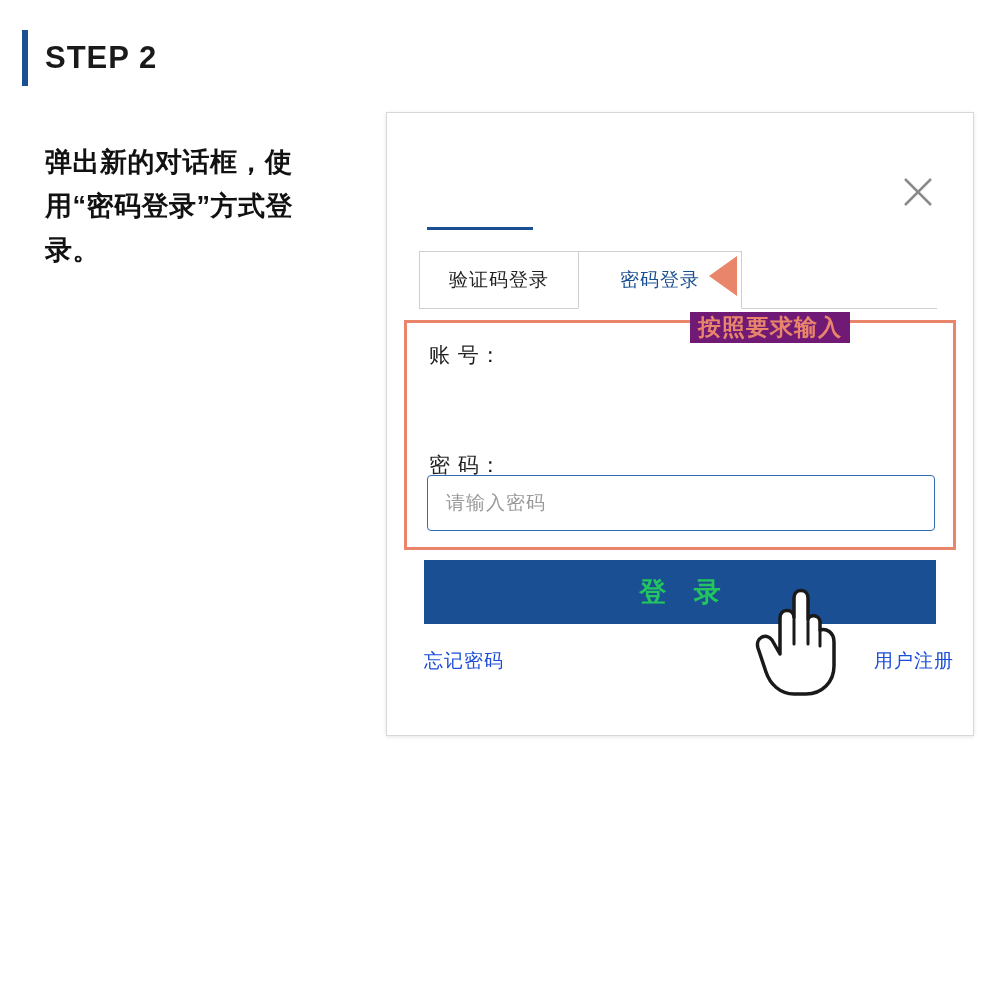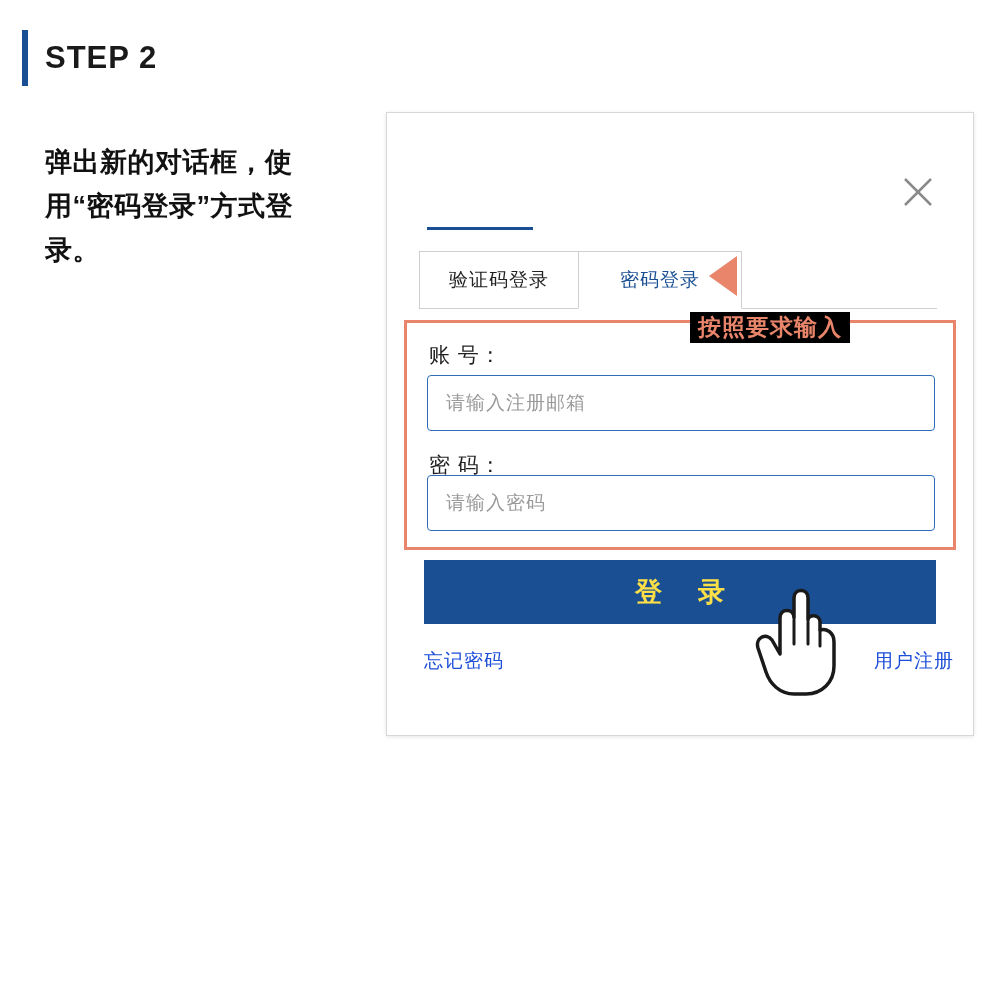--- a/index.html
+++ b/index.html
@@ -173,21 +173,21 @@
     width: 552px;
     height: 230px;
     box-sizing: border-box;
     border: 3px solid #e8856a;
     background: transparent;
   }
   .annot-label {
     position: absolute;
     left: 690px;
     top: 312px;
-    background: #000000;
+    background: #701a75;
     padding: 0 8px;
     font-size: 23px;
     font-weight: bold;
     color: #e8856a;
     letter-spacing: 1px;
     white-space: nowrap;
   }
   .annot-arrow {
     position: absolute;
     left: 709px;
@@ -200,30 +200,29 @@
   }
 
   
   .login-btn {
     position: absolute;
     left: 424px;
     top: 560px;
     width: 512px;
     height: 64px;
     background: #1a4f93;
-    color: #fde047;
+    color: #22c55e;
     font-size: 27px;
     font-weight: bold;
     letter-spacing: 10px;
     display: flex;
     align-items: center;
     justify-content: center;
     text-indent: 10px;
     cursor: pointer;
-    font-family: Liberation Mono, monospace;
   }
 
   .link {
     position: absolute;
     top: 648px;
     font-size: 19px;
     color: #1d4ed8;
     letter-spacing: 1px;
     cursor: pointer;
   }
@@ -260,21 +259,20 @@
     </svg>
   </div>
 
   <div class="tabs-baseline"></div>
   <div class="tabs">
     <div class="tab tab-sms">验证码登录</div>
     <div class="tab tab-pwd">密码登录</div>
   </div>
 
   <div class="field-label label-account">账  号：</div>
-  <div class="field-input input-account">请输入注册邮箱</div>
 
   <div class="field-label label-password">密  码：</div>
   <div class="field-input input-password">请输入密码</div>
 
 </div>
 
 <div class="annot-arrow"></div>
 <div class="annot-box"></div>
 <div class="annot-label">按照要求输入</div>
 

